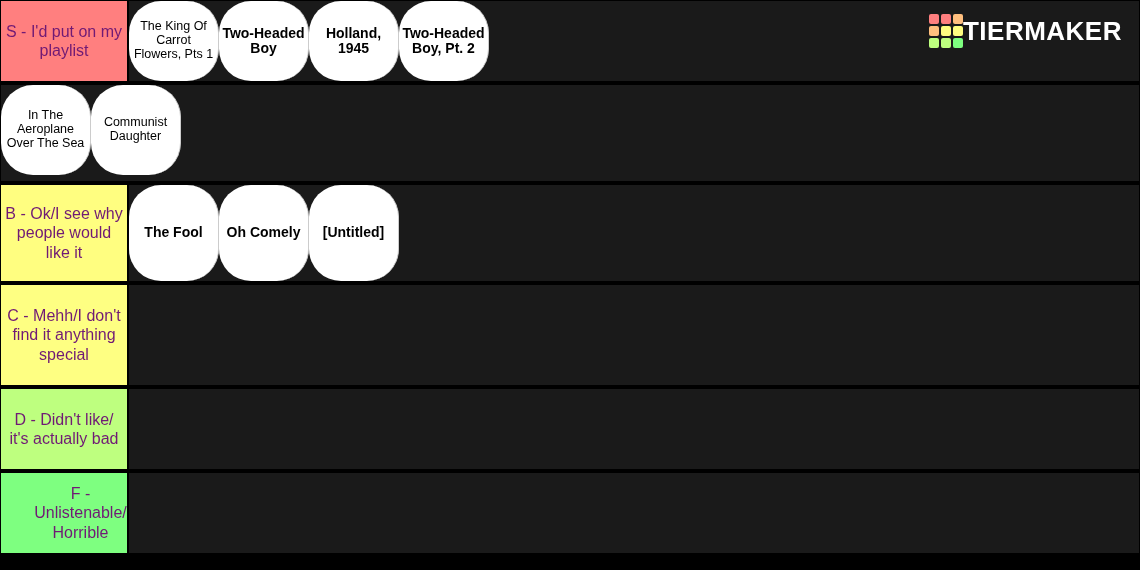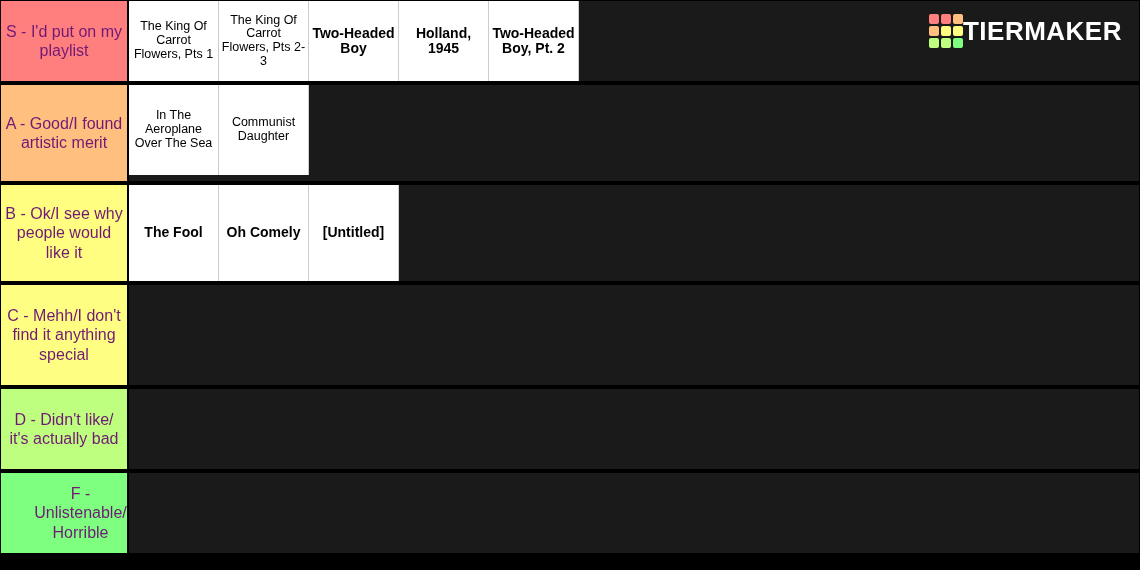--- a/index.html
+++ b/index.html
@@ -50,20 +50,21 @@
     color: #000;
     display: flex;
     align-items: center;
     justify-content: center;
     text-align: center;
     font-weight: bold;
     font-size: 15px;
     padding: 2px;
     border-right: 1px solid #ccc;
     line-height: 1.1;
+    border-radius: 32px;
   }
   .item-card.small { font-size: 12.5px; font-weight: normal; }
   .item-card.med { font-size: 14px; font-weight: bold; }
   .row-c .tier-items, .row-c .tier-label { min-height: 102px; }
   .row-s .tier-label { background: #ff7f7f; min-height: 82px;}
   .row-a .tier-label { background: #ffbf7e; min-height: 98px;}
   .row-a .tier-items { min-height: 98px;}
   .row-a .item-card { height: 90px; }
   .row-b .tier-label { background: #fffe80; min-height: 98px;}
   .row-b .tier-items { min-height: 98px;}
@@ -98,29 +99,27 @@
 </style>
 </head>
 <body>
 
 <div class="tierlist">
 
   <div class="tier-row row-s">
     <div class="tier-label">S - I'd put on my playlist</div>
     <div class="tier-items">
       <div class="item-card small">The King Of Carrot Flowers, Pts 1</div>
-      <div class="item-card small">The King Of Carrot Flowers, Pts 2-3</div>
       <div class="item-card med">Two-Headed Boy</div>
       <div class="item-card med">Holland, 1945</div>
       <div class="item-card med">Two-Headed Boy, Pt. 2</div>
     </div>
   </div>
 
   <div class="tier-row row-a">
-    <div class="tier-label">A - Good/I found artistic merit</div>
     <div class="tier-items">
       <div class="item-card small">In The Aeroplane Over The Sea</div>
       <div class="item-card small">Communist Daughter</div>
     </div>
   </div>
 
   <div class="tier-row row-b">
     <div class="tier-label">B - Ok/I see why people would like it</div>
     <div class="tier-items">
       <div class="item-card med">The Fool</div>

